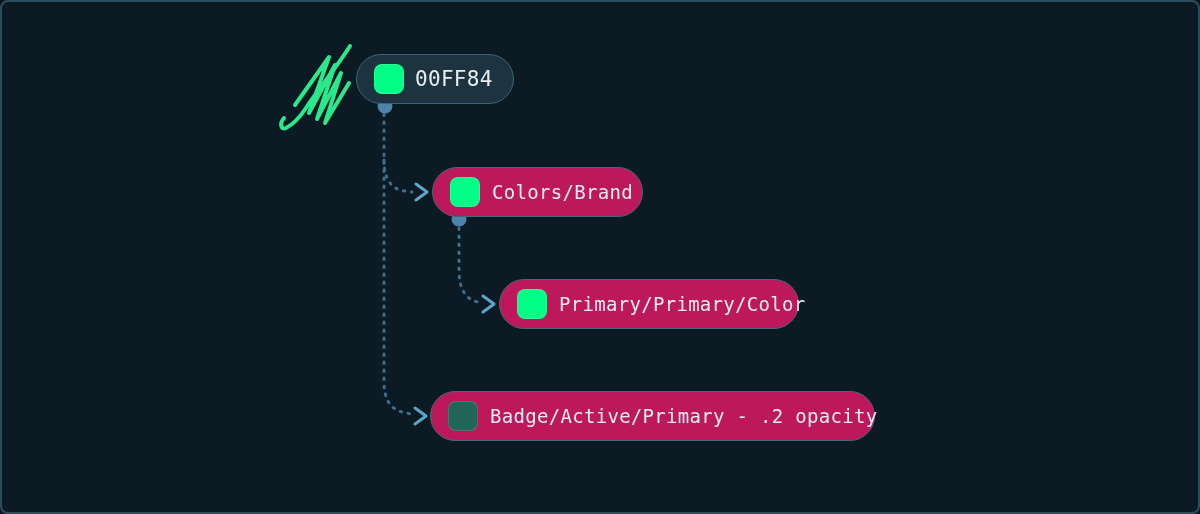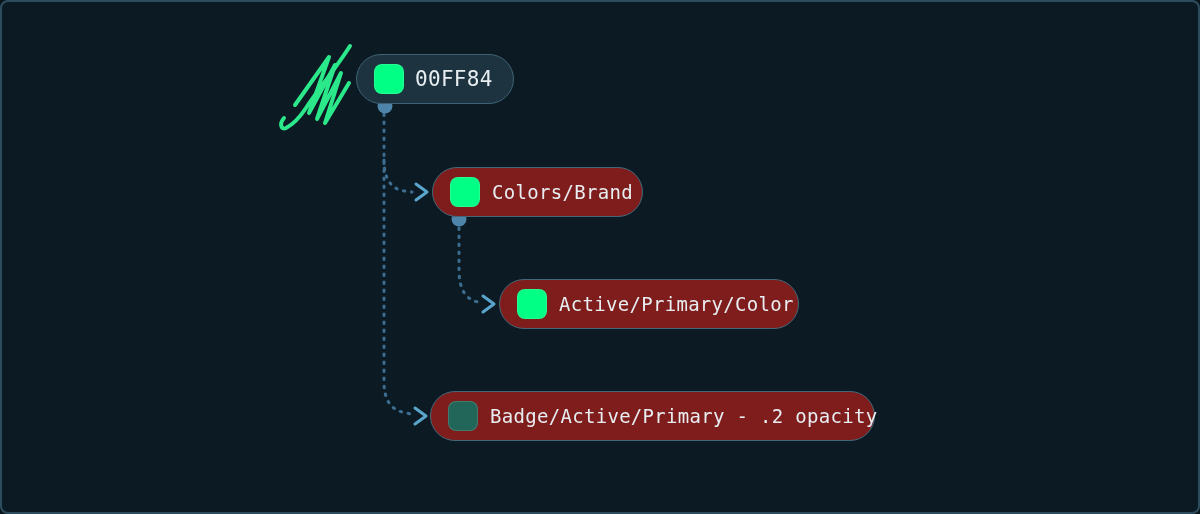--- a/index.html
+++ b/index.html
@@ -26,21 +26,21 @@
     pointer-events: none;
   }
   .node {
     position: absolute;
     display: flex;
     align-items: center;
     height: 50px;
     box-sizing: border-box;
     border-radius: 25px;
     padding-left: 17px;
-    background: #7f1d1d;
+    background: #be185d;
     border: 1.5px solid #44687a;
     cursor: pointer;
   }
   .node-root   { left: 354px; top: 52px;  width: 158px; background: #1d3440; border-color: #3f6375; }
   .node-brand  { left: 430px; top: 165px; width: 211px; }
   .node-button { left: 497px; top: 277px; width: 300px; }
   .node-badge  { left: 428px; top: 389px; width: 445px; }
   .swatch {
     width: 30px;
     height: 30px;
@@ -107,21 +107,21 @@
     <span class="label">00FF84</span>
   </div>
 
   <div class="node node-brand">
     <span class="swatch" style="background-color: rgb(0, 255, 132);"></span>
     <span class="label">Colors/Brand</span>
   </div>
 
   <div class="node node-button">
     <span class="swatch" style="background-color: rgb(0, 255, 132);"></span>
-    <span class="label">Active/Primary/Color</span>
+    <span class="label">Primary/Primary/Color</span>
   </div>
 
   <div class="node node-badge">
     <span class="swatch" style="background-color: rgb(34, 102, 89);"></span>
     <span class="label">Badge/Active/Primary - .2 opacity</span>
   </div>
 
 </div>
 
 </body></html>

